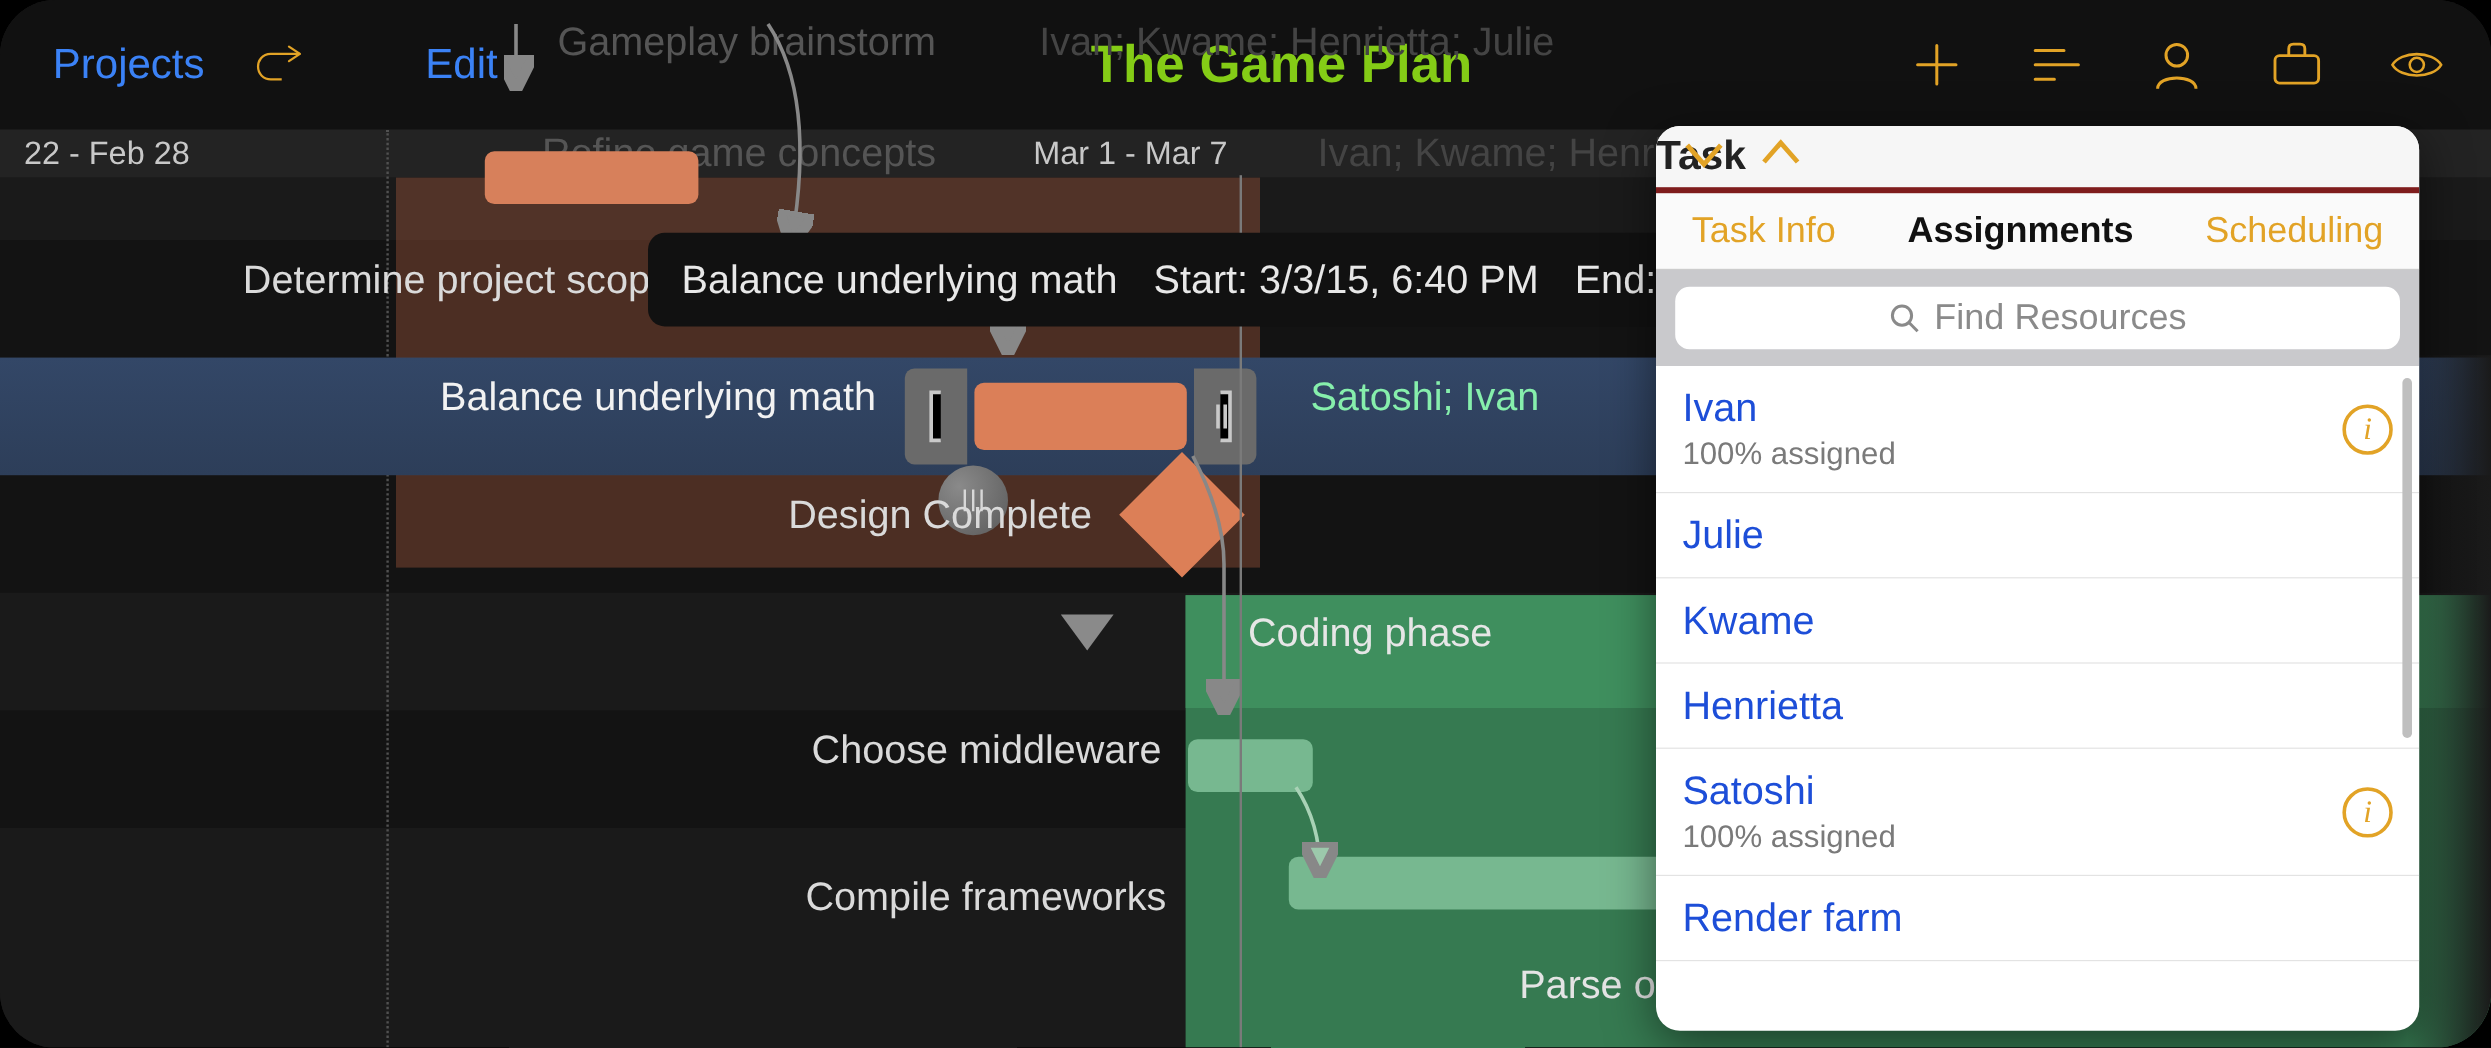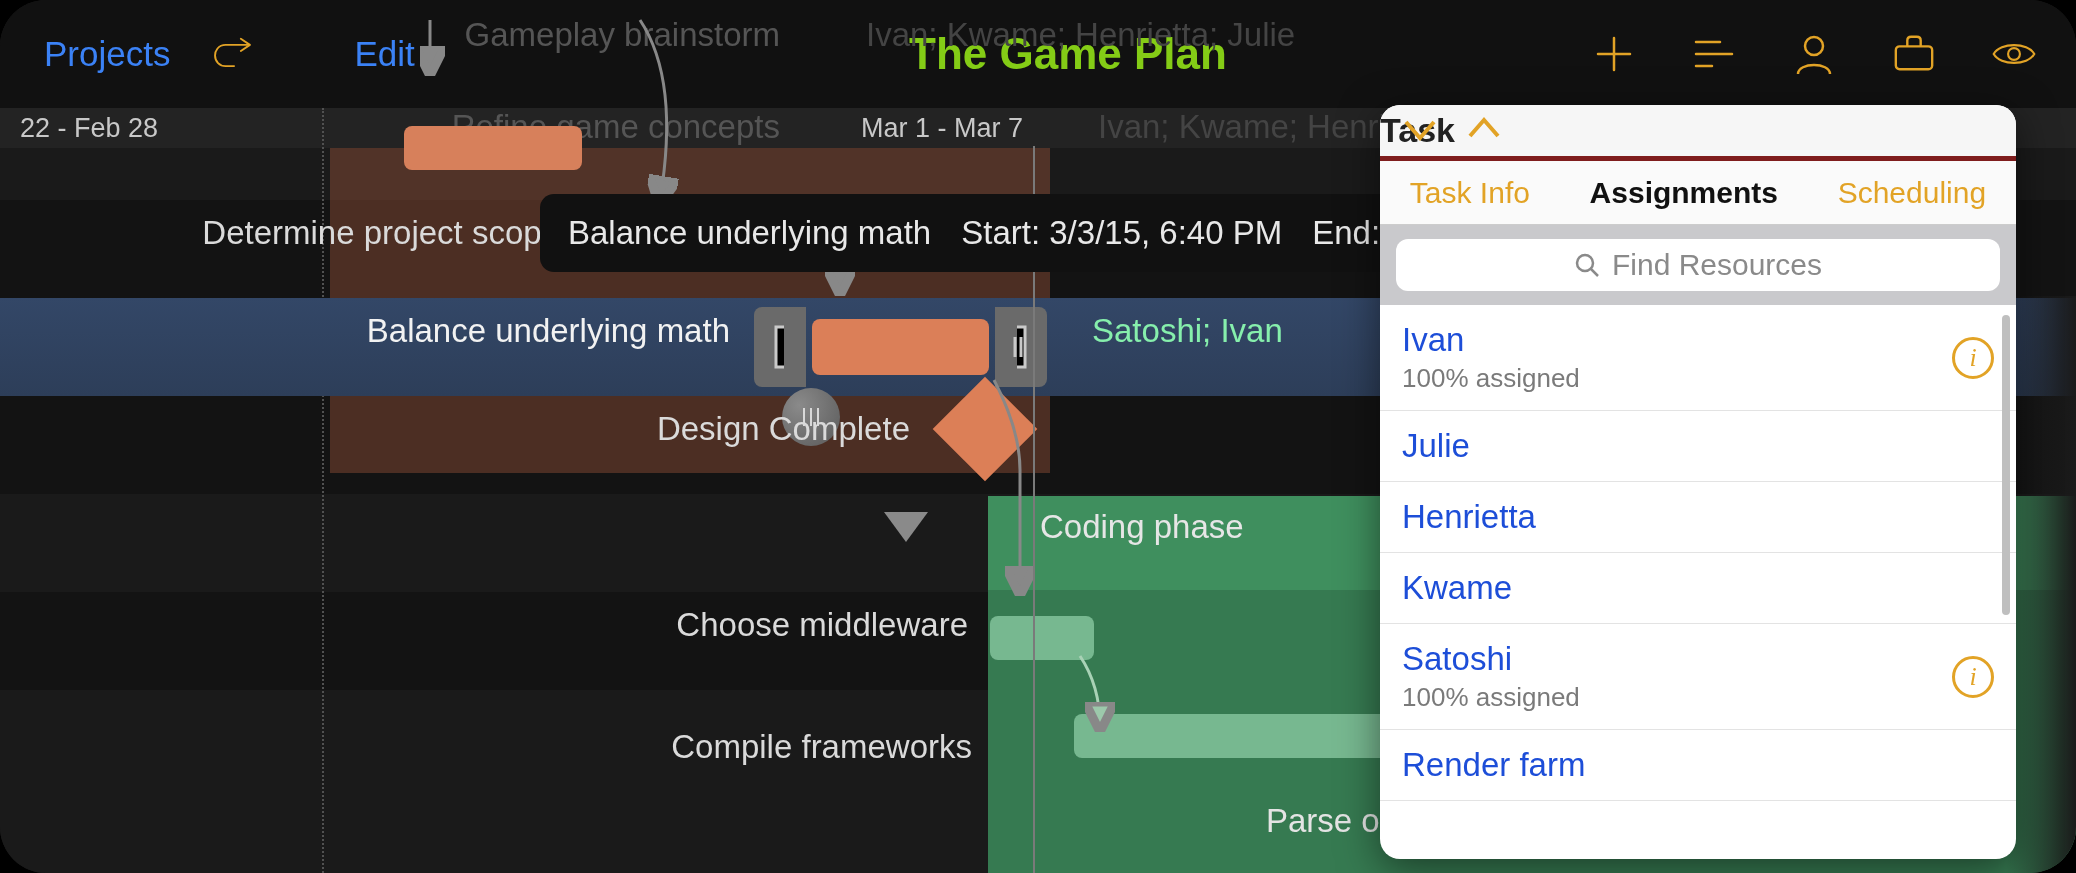--- a/index.html
+++ b/index.html
@@ -311,26 +311,26 @@
           </div>
           <div class="info-ic">i</div>
         </div>
         <div class="res-item">
           <div>
             <div class="res-name">Julie</div>
           </div>
         </div>
         <div class="res-item">
           <div>
+            <div class="res-name">Kwame</div>
+          </div>
+        </div>
+        <div class="res-item">
+          <div>
             <div class="res-name">Henrietta</div>
-          </div>
-        </div>
-        <div class="res-item">
-          <div>
-            <div class="res-name">Kwame</div>
           </div>
         </div>
         <div class="res-item">
           <div>
             <div class="res-name">Satoshi</div>
             <div class="res-sub">100% assigned</div>
           </div>
           <div class="info-ic">i</div>
         </div>
         <div class="res-item">

